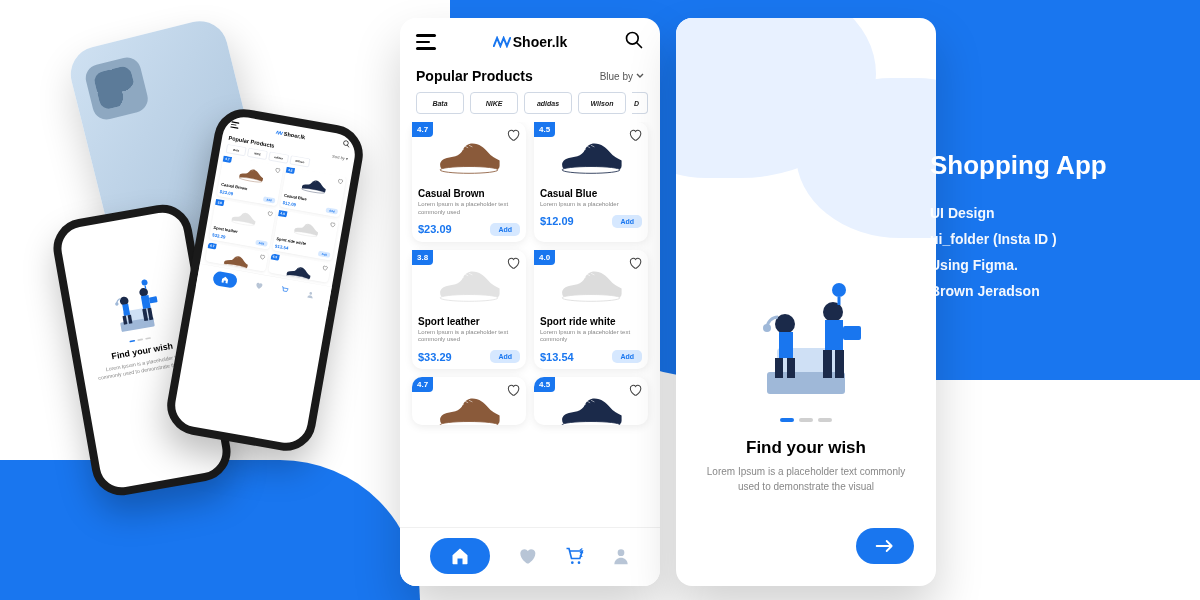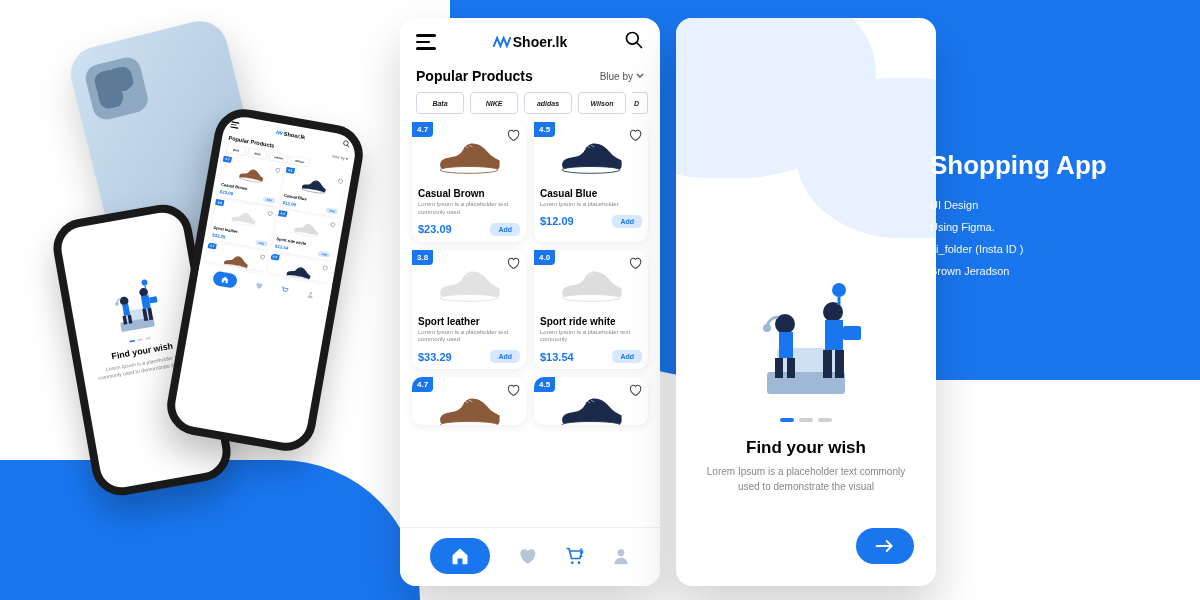--- a/index.html
+++ b/index.html
@@ -62,22 +62,22 @@
 .dots{position:absolute;top:400px;left:0;right:0;display:flex;justify-content:center;gap:5px}
 .dot{width:14px;height:4px;border-radius:3px;background:#d0d0d0}
 .dot.active{background:#1976ef}
 .onboard-title{position:absolute;top:420px;left:0;right:0;text-align:center;font-weight:800;font-size:17px}
 .onboard-desc{position:absolute;top:446px;left:24px;right:24px;text-align:center;font-size:10px;color:#888;line-height:1.5}
 .next-btn{position:absolute;bottom:22px;right:22px;width:58px;height:36px;background:#1976ef;border-radius:18px;display:flex;align-items:center;justify-content:center;cursor:pointer}
 .next-btn svg{width:20px;height:14px}
 
 
 .info{position:absolute;right:50px;top:150px;color:#fff;width:220px}
-.info h1{font-size:26px;font-weight:800;margin-bottom:18px}
-.info p{font-size:11px;font-weight:400;margin-bottom:10px;opacity:.95}
+.info h1{font-size:26px;font-weight:800;margin-bottom:24px}
+.info p{font-size:14px;font-weight:700;margin-bottom:10px;opacity:.95}
 
 
 .mini-onboard{padding-top:60px;text-align:center}
 .mini-ill{display:flex;justify-content:center;margin-top:90px}
 .mini-ill svg{width:200px;height:140px}
 .mini-dots{display:flex;justify-content:center;gap:6px;margin-top:12px}
 .mini-title{font-weight:800;font-size:22px;margin-top:14px}
 .mini-desc{font-size:13px;color:#888;padding:8px 30px;line-height:1.4}
 .mini-next{margin:14px 24px 0 auto;width:60px;height:38px;background:#1976ef;border-radius:20px;display:flex;align-items:center;justify-content:center}
 </style>
@@ -494,18 +494,18 @@
     <div class="next-btn">
       <svg viewBox="0 0 24 16">
           <path d="M2 8h18M14 2l6 6-6 6" stroke="#fff" stroke-width="2.2" fill="none" stroke-linecap="round" stroke-linejoin="round"></path>
         </svg>
     </div>
   </div>
 
   <div class="info">
     <h1>Shopping App</h1>
     <p>UI Design</p>
+    <p>ui_folder (Insta ID )</p>
     <p>Using Figma.</p>
-    <p>ui_folder (Insta ID )</p>
     <p>Brown Jeradson</p>
   </div>
 
 </div>
 
 </body></html>

